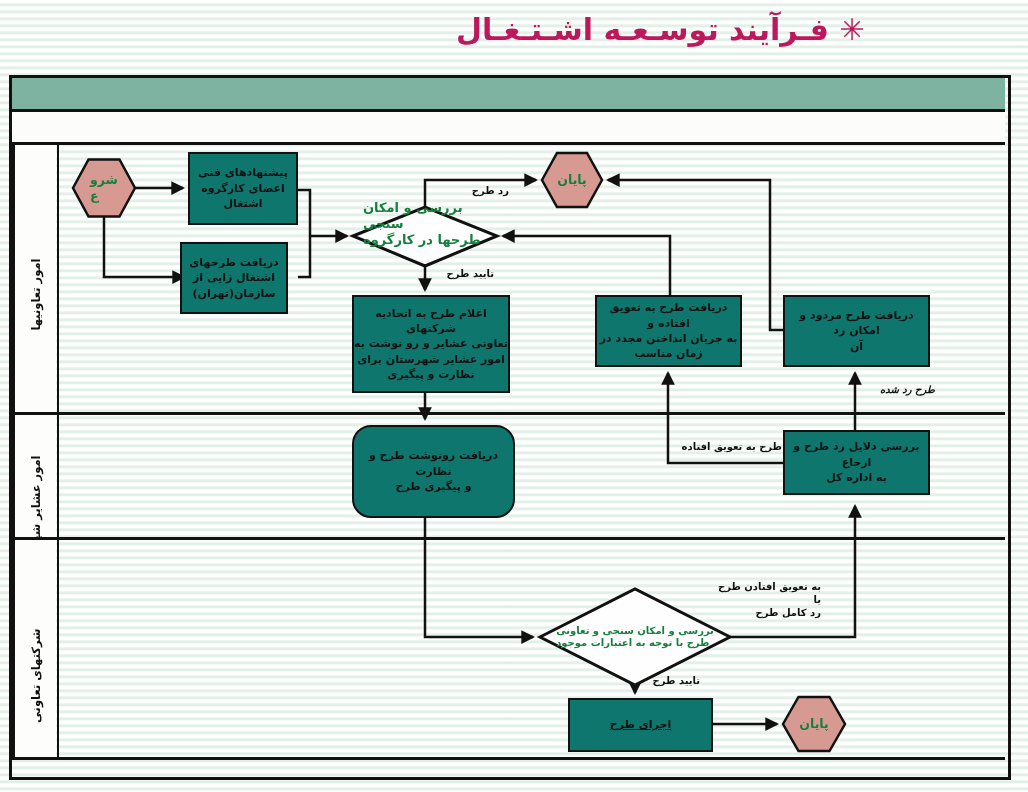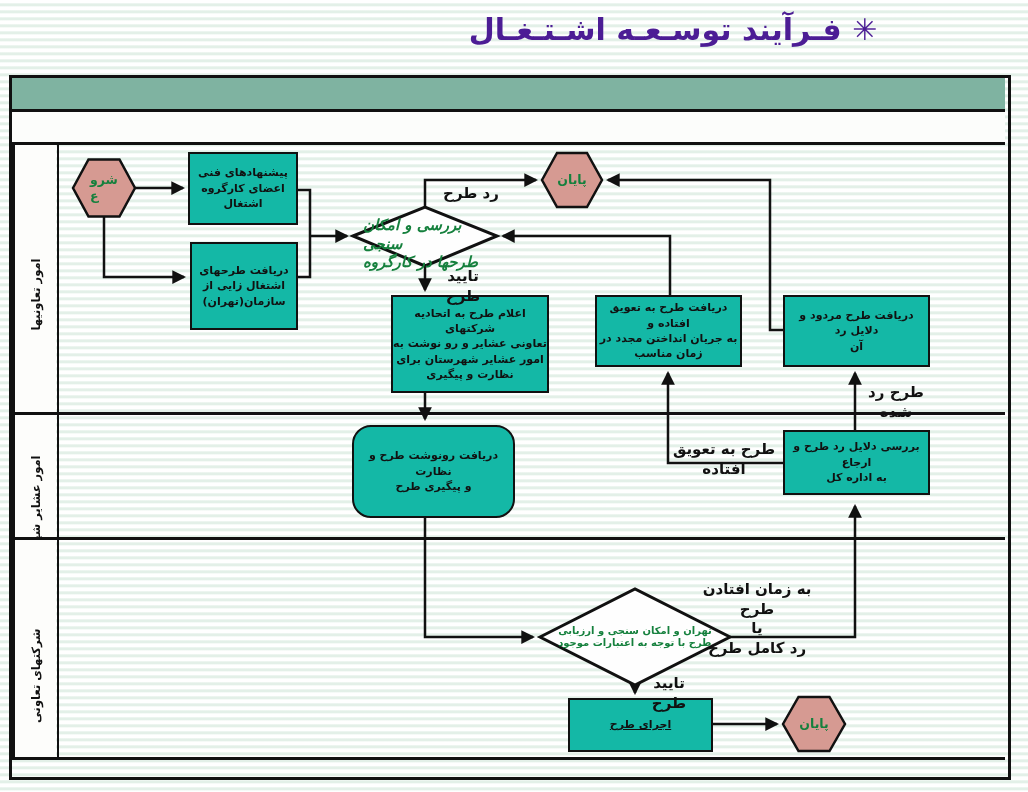--- a/index.html
+++ b/index.html
@@ -4,47 +4,47 @@
 <style>
   html,body{margin:0;padding:0;}
   body{
     width:1028px;height:792px;position:relative;overflow:hidden;
     font-family:"DejaVu Sans",sans-serif;
     background:repeating-linear-gradient(180deg,#ffffff 0px,#ffffff 2.5px,#e3f0e8 4px,#e3f0e8 5.5px,#ffffff 7px);
   }
   #canvas{position:absolute;left:0;top:0;width:1028px;height:792px;direction:rtl;}
   .abs{position:absolute;}
   #title{
-    left:428px;top:6px;width:490px;height:50px;
-    font-size:30px;font-weight:bold;color:#4c1d95;text-align:center;
+    left:456px;top:6px;width:490px;height:50px;
+    font-size:30px;font-weight:bold;color:#be185d;text-align:left;
     direction:rtl;letter-spacing:0px;line-height:48px;white-space:nowrap;
   }
   
   #frame{left:9px;top:75px;width:996px;height:699px;border:3px solid #111;background:transparent;}
   #greenbar{left:12px;top:78px;width:993px;height:31px;background:#7fb3a1;border-bottom:3px solid #111;}
   #whitebar{left:12px;top:112px;width:993px;height:30px;background:#fcfdfb;border-bottom:3px solid #111;}
   .lanecol{left:12px;width:41px;background:#fdfdfb;border-left:3px solid #111;}
   .divider{left:9px;width:996px;height:3px;background:#111;}
   .innerline{left:57px;width:2px;background:#111;}
   .lane-label{position:absolute;left:0;top:50%;width:100%;text-align:center;
     transform:translateY(-50%) rotate(-90deg);transform-origin:center;
     font-size:11.5px;font-weight:bold;color:#111;white-space:nowrap;direction:rtl;}
   
   .node{
-    background:#14b8a6;border:2.5px solid #111;color:#111;
+    background:#0f766e;border:2.5px solid #111;color:#111;
     display:flex;align-items:center;justify-content:center;
     text-align:center;font-weight:bold;font-size:11px;line-height:1.4;
     white-space:pre-line;direction:rtl;box-sizing:border-box;
   }
   .shape-text{
     display:flex;align-items:center;justify-content:center;text-align:left;
     font-weight:bold;color:#15803d;white-space:pre-line;direction:rtl;line-height:1.25;
   }
   .edge-label{
-    font-weight:bold;color:#111;font-size:15px;text-align:center;
+    font-weight:bold;color:#111;font-size:10px;
     white-space:pre-line;direction:rtl;line-height:1.3;
   }
   svg.overlay{position:absolute;left:0;top:0;pointer-events:none;}
 </style>
 </head>
 <body>
 
 <div id="canvas">
 
   <div id="title" class="abs"><span>✳</span>&nbsp;<span>فـرآیند توسـعـه اشـتـغـال</span></div>
@@ -95,49 +95,49 @@
       <polygon points="73,188 88.5,159.5 119.5,159.5 135,188 119.5,216.5 88.5,216.5" fill="#d69a92"></polygon>
       <polygon points="542,180 557,153 587,153 602,180 587,207 557,207" fill="#d69a92"></polygon>
       <polygon points="783,724 798.5,697 829.5,697 845,724 829.5,751 798.5,751" fill="#d69a92"></polygon>
       <polygon points="353,236 425,207 497,236 425,266" fill="#fefefe" stroke-width="3"></polygon>
       <polygon points="540,637 635,589 730,637 635,685" fill="#fefefe" stroke-width="3"></polygon>
     </g>
   </svg>
 
   <div class="abs node" style="left:188px;top:152px;width:110px;height:73px;">پیشنهادهای فنی
 اعضای کارگروه اشتغال</div>
-  <div class="abs node" style="left:190px;top:242px;width:108px;height:88px;">دریافت طرحهای
+  <div class="abs node" style="left:180px;top:242px;width:108px;height:72px;">دریافت طرحهای
 اشتغال زایی از
 سازمان(تهران)</div>
-  <div class="abs node" style="left:352px;top:295px;width:158px;height:98px;margin-left:39px;">اعلام طرح به اتحادیه شرکتهای
+  <div class="abs node" style="left:352px;top:295px;width:158px;height:98px;">اعلام طرح به اتحادیه شرکتهای
 تعاونی عشایر و رو نوشت به
 امور عشایر شهرستان برای
 نظارت و پیگیری</div>
   <div class="abs node" style="left:595px;top:295px;width:147px;height:72px;">دریافت طرح به تعویق افتاده و
 به جریان انداختن مجدد در
 زمان مناسب</div>
-  <div class="abs node" style="left:783px;top:295px;width:147px;height:72px;">دریافت طرح مردود و دلایل رد
+  <div class="abs node" style="left:783px;top:295px;width:147px;height:72px;">دریافت طرح مردود و امکان رد
 آن</div>
   <div class="abs node" style="left:352px;top:425px;width:163px;height:93px;border-radius:19px;">دریافت رونوشت طرح و نظارت
 و پیگیری طرح</div>
   <div class="abs node" style="left:783px;top:430px;width:147px;height:65px;">بررسی دلایل رد طرح و ارجاع
 به اداره کل</div>
   <div class="abs node" style="left:568px;top:698px;width:145px;height:54px;text-decoration:underline;">اجرای طرح</div>
 
   <div class="abs shape-text" style="left:78px;top:163px;width:52px;height:50px;font-size:12.5px;">شرو
 ع</div>
   <div class="abs shape-text" style="left:547px;top:166px;width:50px;height:28px;font-size:12.5px;">پایان</div>
   <div class="abs shape-text" style="left:789px;top:710px;width:50px;height:28px;font-size:12.5px;">پایان</div>
-  <div class="abs shape-text" style="left:363px;top:222px;width:124px;height:44px;font-size:15px;font-style:italic;">بررسی و امکان سنجی
+  <div class="abs shape-text" style="left:363px;top:202px;width:124px;height:44px;font-size:13px;">بررسی و امکان سنجی
 طرحها در کارگروه</div>
-  <div class="abs shape-text" style="left:553px;top:612px;width:164px;height:50px;font-size:10px;">تهران و امکان سنجی و ارزیابی
+  <div class="abs shape-text" style="left:553px;top:612px;width:164px;height:50px;font-size:10px;">بررسی و امکان سنجی و تعاونی
 طرح با توجه به اعتبارات موجود</div>
 
   <div class="abs edge-label" style="left:433px;top:184px;width:76px;">رد طرح</div>
   <div class="abs edge-label" style="left:432px;top:267px;width:62px;">تایید طرح</div>
-  <div class="abs edge-label" style="left:857px;top:383px;width:78px;">طرح رد شده</div>
+  <div class="abs edge-label" style="left:857px;top:383px;width:78px;font-style:italic;">طرح رد شده</div>
   <div class="abs edge-label" style="left:666px;top:440px;width:116px;">طرح به تعویق افتاده</div>
-  <div class="abs edge-label" style="left:693px;top:580px;width:128px;">به زمان افتادن طرح
+  <div class="abs edge-label" style="left:693px;top:580px;width:128px;">به تعویق افتادن طرح
 یا
 رد کامل طرح</div>
   <div class="abs edge-label" style="left:638px;top:674px;width:62px;">تایید طرح</div>
 
 </div>
 
 </body></html>

